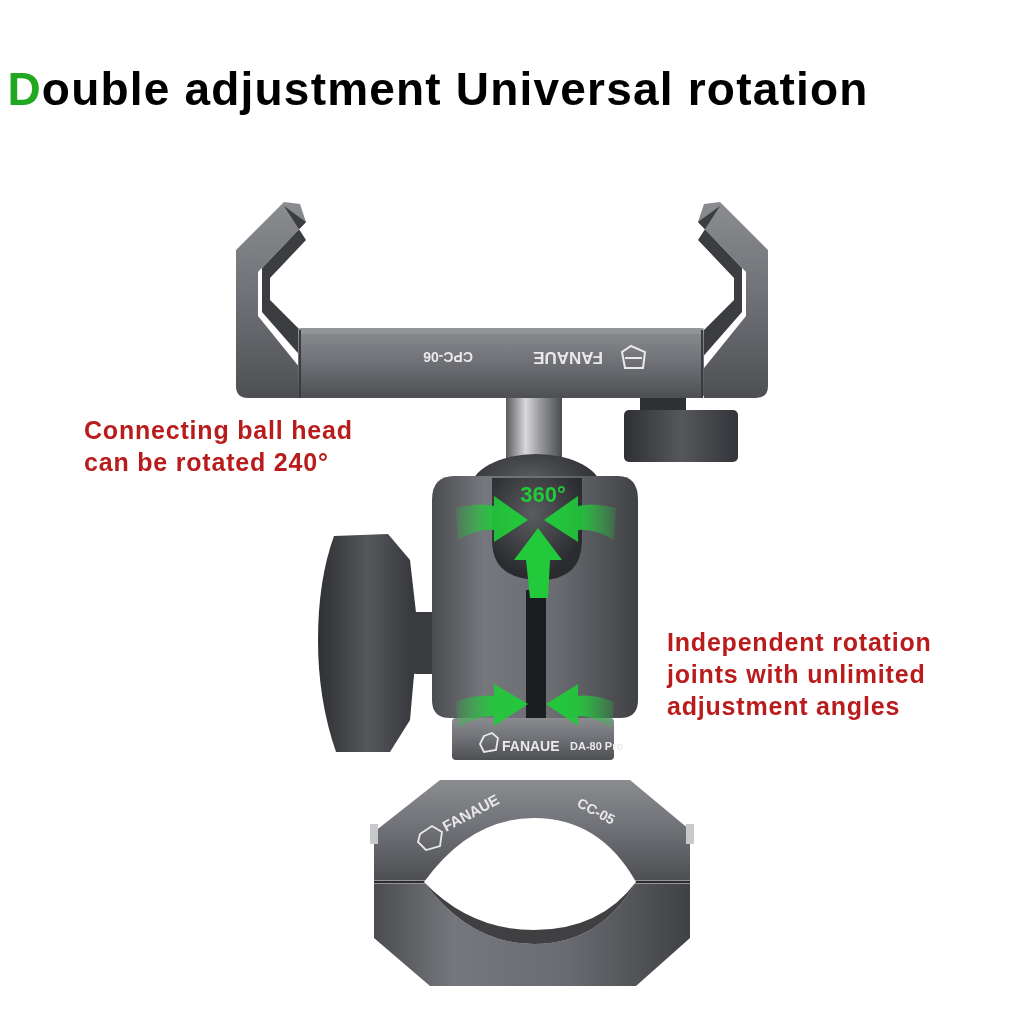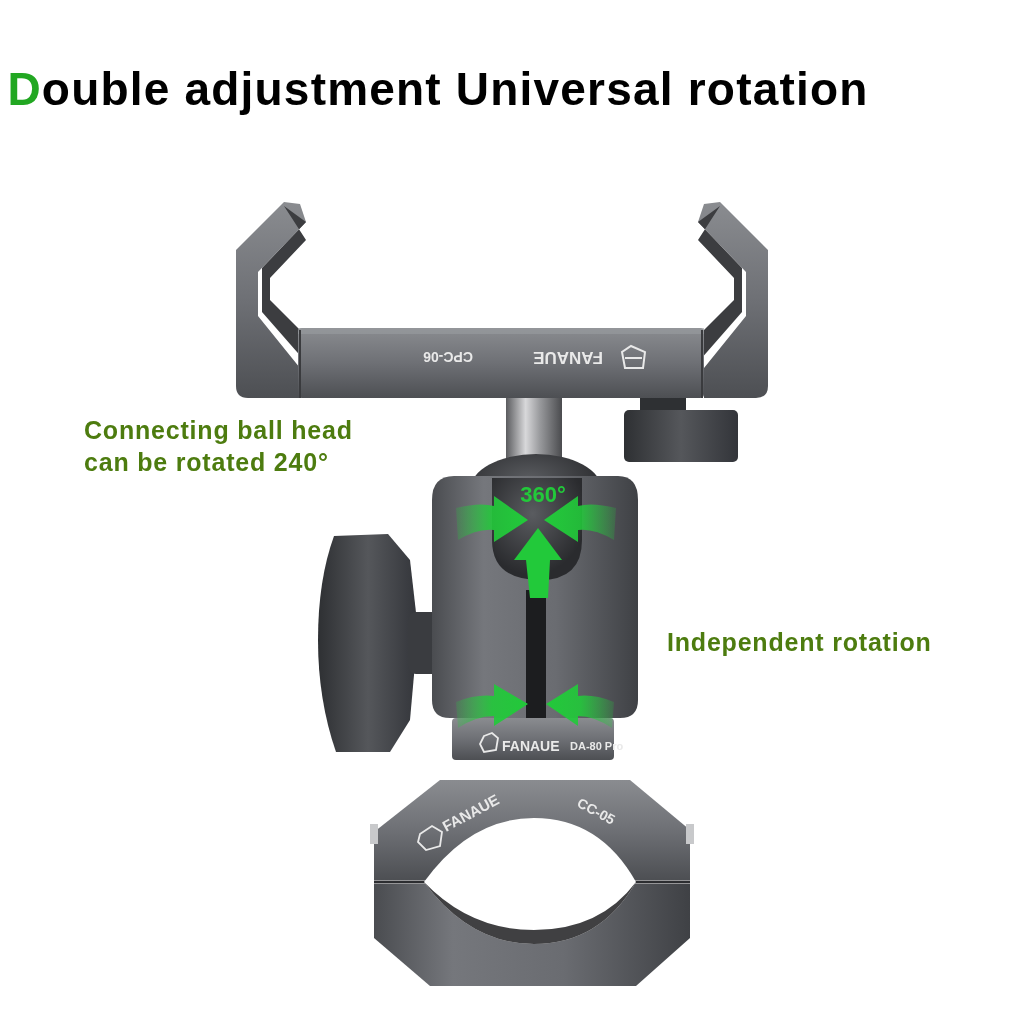--- a/index.html
+++ b/index.html
@@ -1,19 +1,19 @@
 <!DOCTYPE html>
 <html><head>
 <meta charset="utf-8">
 <style>
   html, body { margin:0; padding:0; background:#ffffff; }
   body { width:1024px; height:1024px; position:relative; overflow:hidden; font-family:"Liberation Sans", sans-serif; }
   .headline { position:absolute; left:0; top:62px; width:876px; text-align:center; font-size:46px; font-weight:bold; color:#000; letter-spacing:1.2px; }
   .headline .accent { color:#22a722; }
-  .callout { position:absolute; font-size:25px; font-weight:bold; color:#4d7c0f; line-height:32px; letter-spacing:0.8px; }
+  .callout { position:absolute; font-size:25px; font-weight:bold; color:#b91c1c; line-height:32px; letter-spacing:0.8px; }
   .callout-left { left:84px; top:414px; }
   .callout-right { left:667px; top:626px; }
   svg.product { position:absolute; left:0; top:0; }
   .lbl { font-family:"Liberation Sans", sans-serif; font-weight:bold; fill:#e9e9e9; }
 </style>
 </head>
 <body>
 
 <div class="headline"><span class="accent">D</span><span>ouble adjustment Universal rotation</span></div>
 
@@ -135,13 +135,15 @@
   </g>
 </svg>
 
 <div class="callout callout-left">
   <div>Connecting ball head</div>
   <div>can be rotated 240°</div>
 </div>
 
 <div class="callout callout-right">
   <div>Independent rotation</div>
+  <div>joints with unlimited</div>
+  <div>adjustment angles</div>
 </div>
 
 </body></html>

